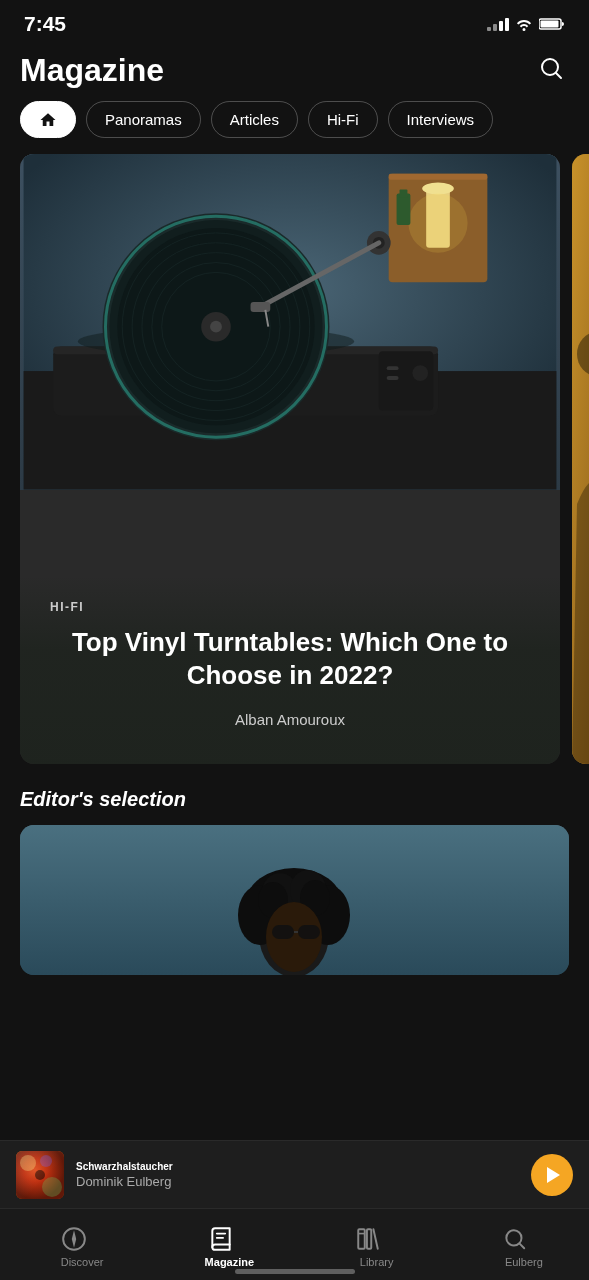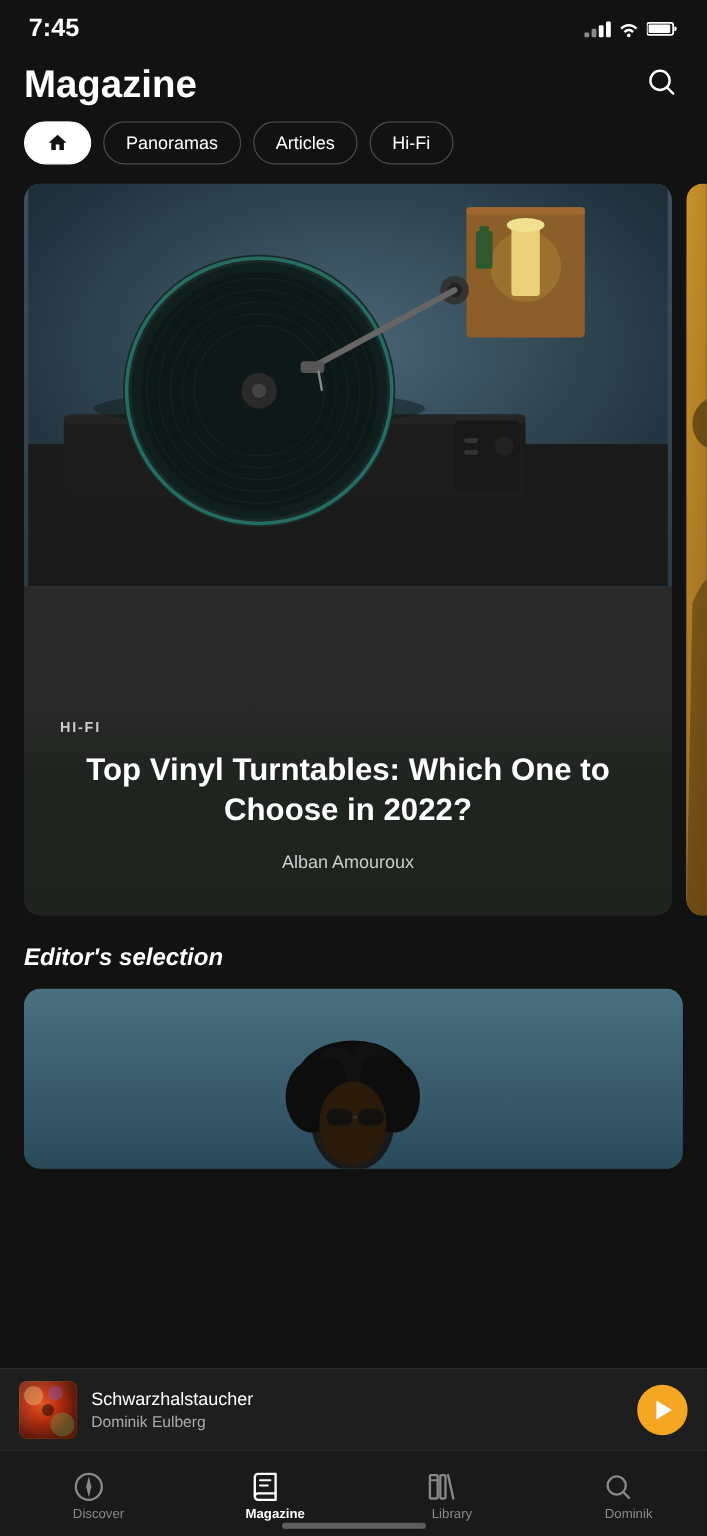--- a/index.html
+++ b/index.html
@@ -223,22 +223,22 @@
       position: absolute;
       inset: 0;
       background: linear-gradient(135deg, rgba(255,255,255,0.1) 0%, transparent 60%);
     }
 
     .track-info {
       flex: 1;
     }
 
     .track-name {
-      font-size: 15px;
-      font-weight: 400;
+      font-size: 10px;
+      font-weight: 700;
       color: #fff;
     }
 
     .track-artist {
       font-size: 13px;
       color: #aaa;
       margin-top: 2px;
     }
 
     .play-btn {
@@ -355,20 +355,21 @@
 
 <div class="filter-tabs">
   <button class="filter-tab active">
     <svg width="18" height="18" viewBox="0 0 24 24" fill="currentColor" style="vertical-align: middle;">
       <path d="M10 20v-6h4v6h5v-8h3L12 3 2 12h3v8z"></path>
     </svg>
   </button>
   <button class="filter-tab">Panoramas</button>
   <button class="filter-tab">Articles</button>
   <button class="filter-tab">Hi-Fi</button>
+  <button class="filter-tab">Interviews</button>
 </div>
 
 <div class="hero-carousel">
 
   <div class="hero-card">
 
     <div class="hero-card-image">
       <div class="hero-card-bg">
 
         <svg width="540" height="100%" viewBox="0 0 540 340" xmlns="http://www.w3.org/2000/svg" style="position:absolute;top:0;left:0;width:100%;height:100%;">
@@ -541,18 +542,18 @@
       <line x1="3" y1="7" x2="9" y2="7" stroke="#888" stroke-width="1.5"></line>
     </svg>
     <span class="nav-label">Library</span>
   </div>
 
   <div class="nav-item">
     <svg width="26" height="26" viewBox="0 0 24 24" fill="none">
       <circle cx="11" cy="11" r="7" stroke="#888" stroke-width="1.8"></circle>
       <path d="M16.5 16.5l4 4" stroke="#888" stroke-width="1.8" stroke-linecap="round"></path>
     </svg>
-    <span class="nav-label">Dominik</span>
+    <span class="nav-label">Eulberg</span>
   </div>
 
 </div>
 
 <div class="home-indicator"></div>
 
 </body></html>

